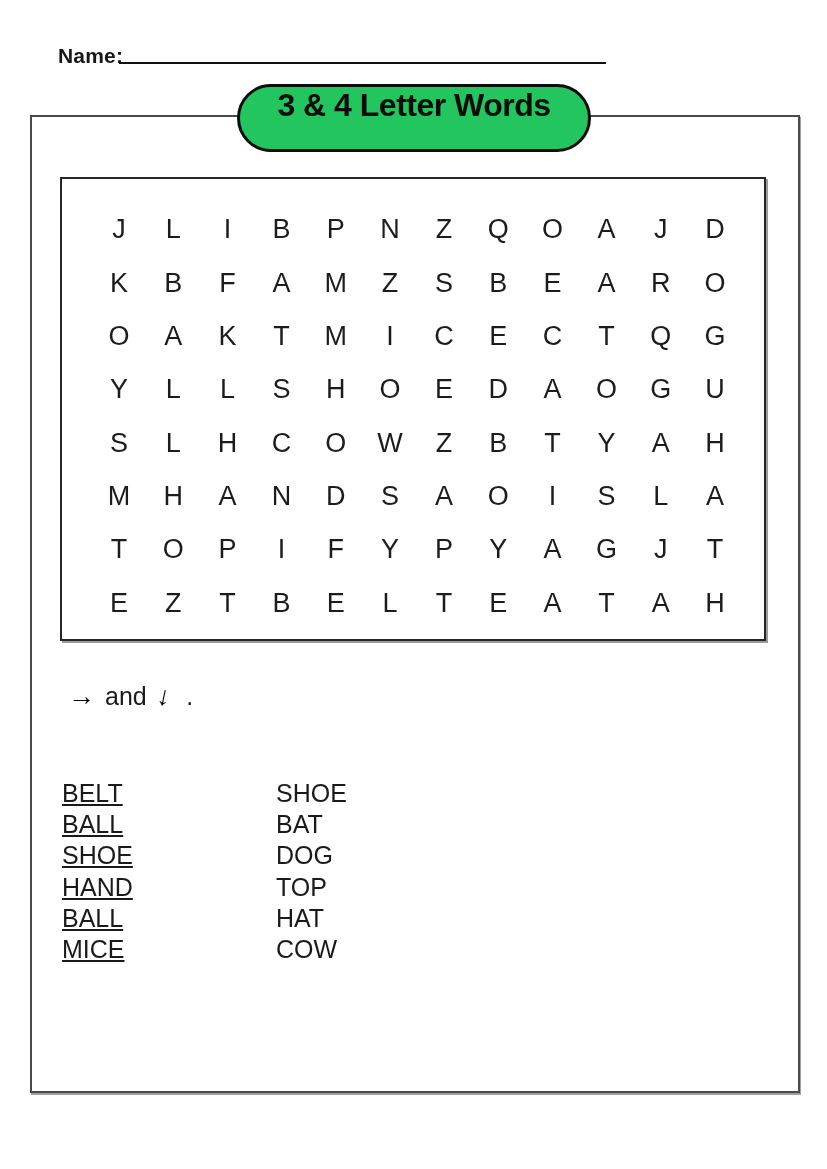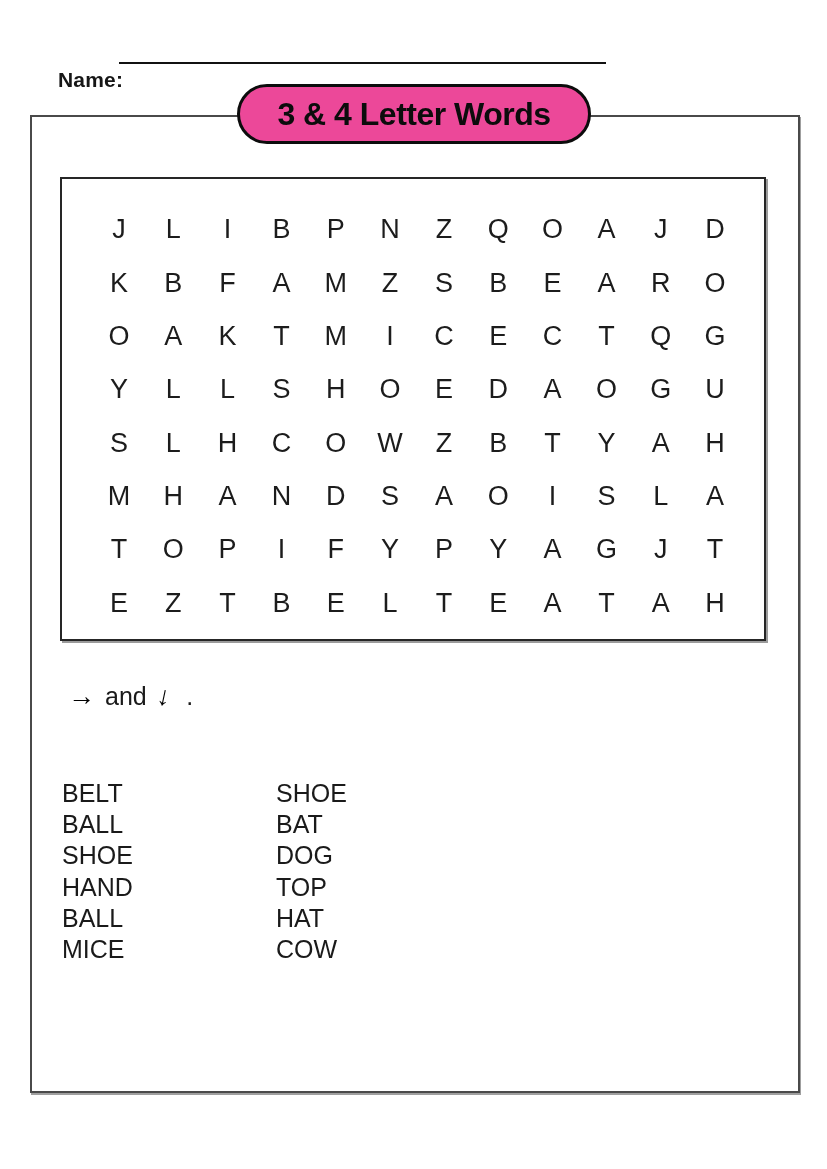--- a/index.html
+++ b/index.html
@@ -7,40 +7,40 @@
   body {
     width:827px; height:1169px; position:relative;
     font-family:"Liberation Sans", sans-serif;
     color:#161616; overflow:hidden;
   }
   .abs { position:absolute; }
 
   
   .name-label {
     left:58px; top:44px;
-    font-size:21px; font-weight:bold; letter-spacing:.2px;margin-top:24px;
+    font-size:21px; font-weight:bold; letter-spacing:.2px;
   }
   .name-line {
     left:119px; top:46px; width:487px; height:18px;
     border-bottom:2px solid #111;
   }
 
   
   .outer-box {
     left:30px; top:115px; width:770px; height:978px;
     border:2px solid #4a4a4a;
     box-shadow:1px 2px 0 rgba(135,135,135,.8);
     background:#ffffff;
   }
 
   
   .title-pill {
-    left:237px; top:84px; width:354px; height:60px;
-    background:#ec4899; border:3px solid #0c0c0c; border-radius:34px;
-    display:flex; align-items:center; justify-content:center;
+    left:237px; top:84px; width:354px; height:68px;
+    background:#22c55e; border:3px solid #0c0c0c; border-radius:34px;
+    display:flex; justify-content:center;
   }
   .title-pill span {
     font-size:32px; font-weight:bold; letter-spacing:-0.5px; color:#0c0c0c;
   }
 
   
   .grid-box {
     left:60px; top:177px; width:706px; height:464px;
     border:2px solid #262626;
     box-shadow:2px 2px 0 rgba(130,130,130,.8);
@@ -61,21 +61,21 @@
   .instructions { left:60px; top:681px; font-size:25px; line-height:31.5px; color:#1a1a1a; }
   .instr-line2 { display:flex; align-items:center; }
   .arrow { font-weight:bold; font-size:27px; color:#000; display:inline-block; }
   .arrow.right { margin:0 10px 0 8px; }
   .arrow.down  { margin:0 8px 0 10px; transform:rotate(12deg); }
   .instr-period { margin-left:8px; }
 
   
   .word-list { left:0; top:778px; width:827px; height:185px; }
   .word-col { position:absolute; top:0; font-size:25px; line-height:31.2px; color:#1a1a1a; }
-  .word-col.col0 { left:62px; }
+  .word-col.col0 { left:62px;text-decoration:underline; }
   .word-col.col1 { left:276px; }
   .word-col.col2 { left:535px; }
 
   
   .footer {
     left:0; top:1100px; width:827px; text-align:center;
     font-size:17.5px; line-height:22.5px; color:#1a1a1a;
   }
 </style>
 </head>

